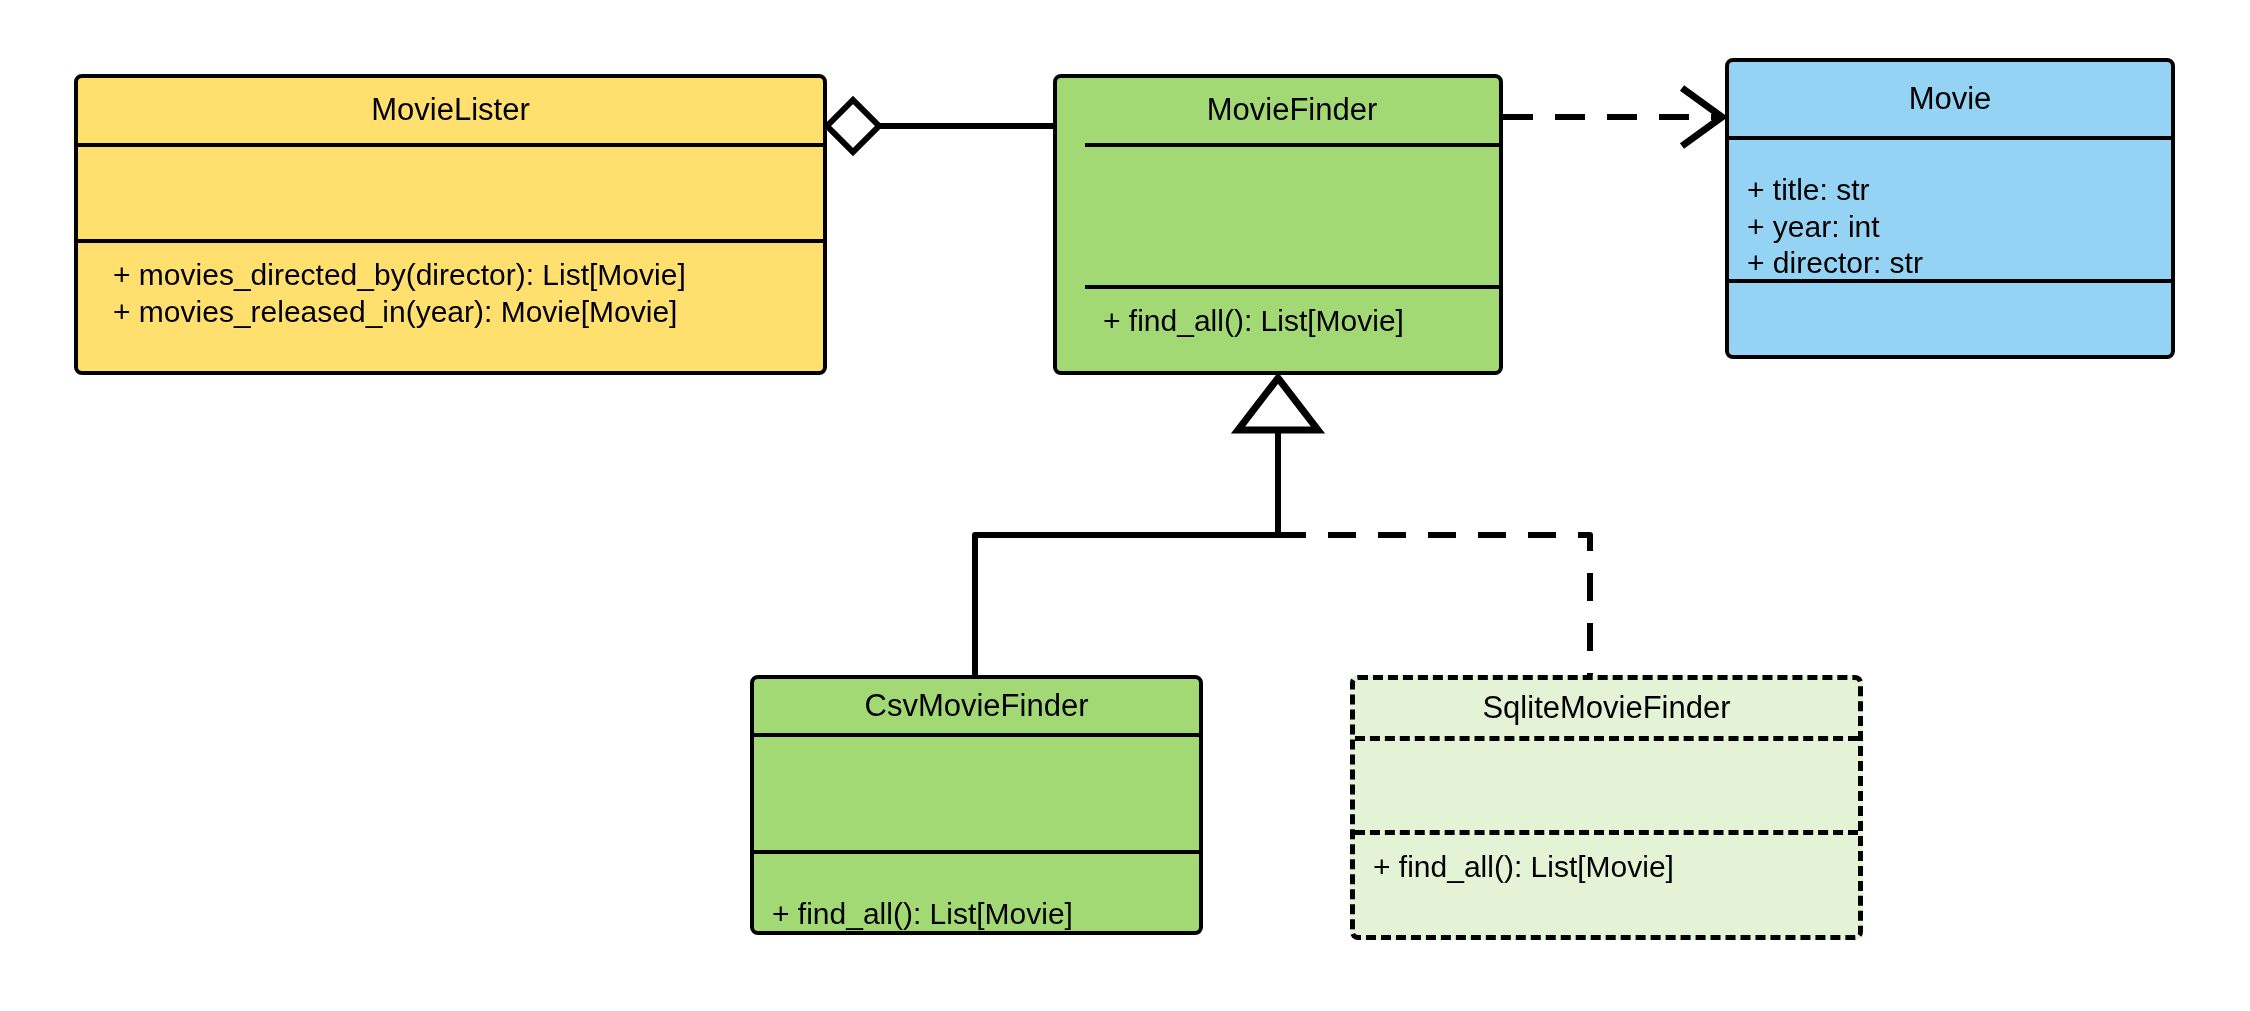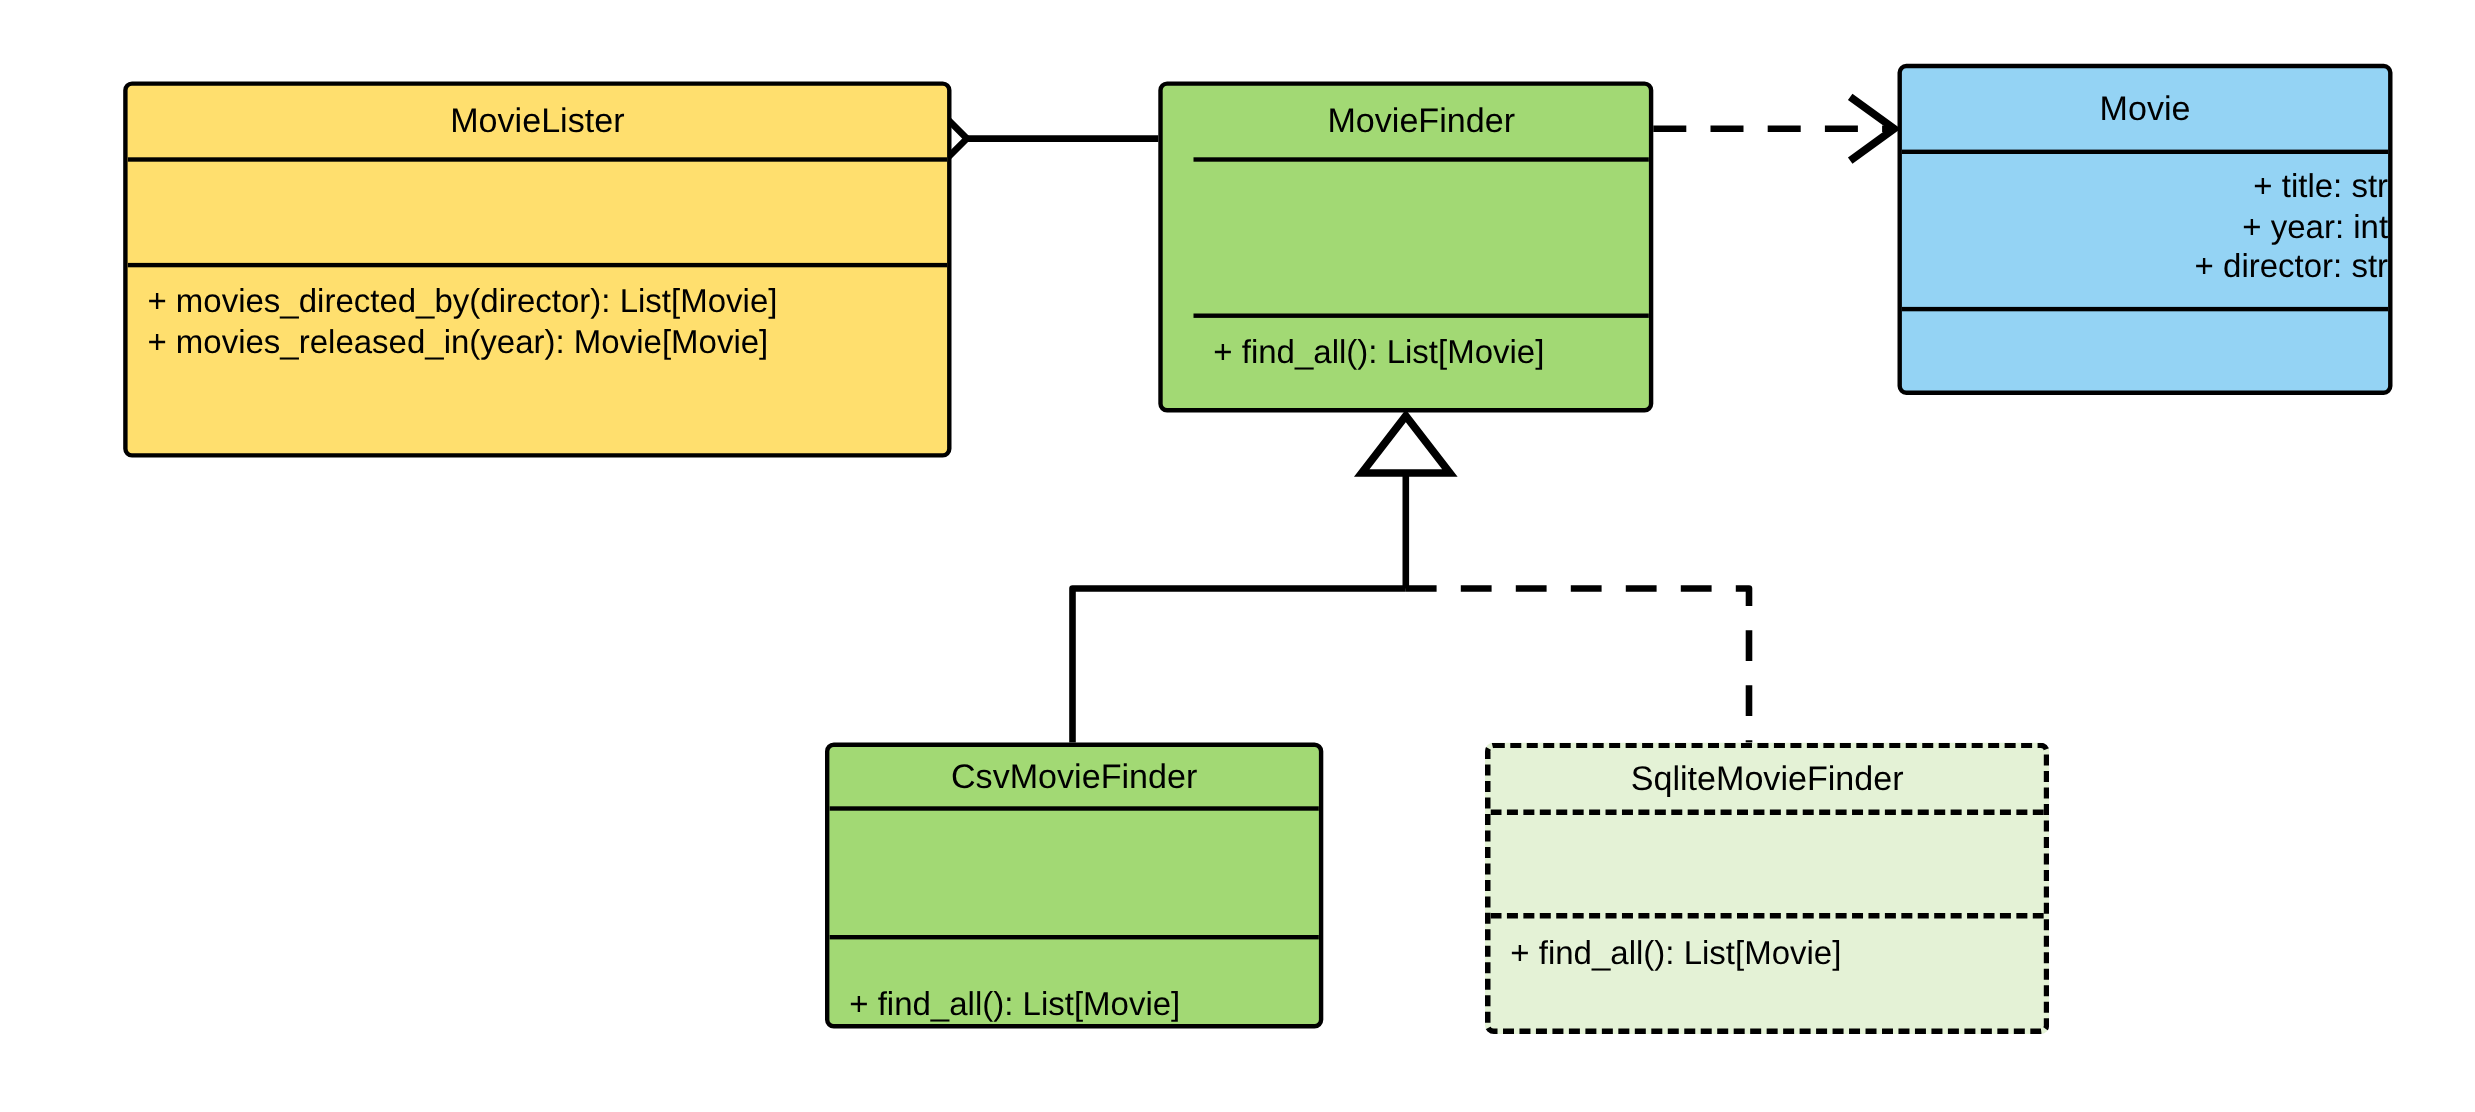--- a/index.html
+++ b/index.html
@@ -62,33 +62,33 @@
     text-align: center;
     white-space: nowrap;
   }
   .member {
     font-size: 30px;
     color: #000000;
     line-height: 1.22;
     white-space: nowrap;
     padding-left: 18px;
   }
-  .cmp-attrs.filled { padding-top: 12px; text-align: right; }
+  .cmp-attrs.filled { padding-top: 32px; }
   .cmp-ops.filled { padding-top: 14px; }
 
   
-  #cls-movielister   { left: 74px;   top: 74px;  width: 753px; height: 342px; margin-left: 38px; }
+  #cls-movielister   { left: 74px;   top: 74px;  width: 753px; height: 301px; }
   #cls-moviefinder   { left: 1053px; top: 74px;  width: 450px; height: 301px; padding-left: 28px; }
   #cls-movie         { left: 1725px; top: 58px;  width: 450px; height: 301px; }
   #cls-csvmoviefinder    { left: 750px;  top: 675px; width: 453px; height: 260px; }
   #cls-sqlitemoviefinder { left: 1350px; top: 675px; width: 513px; height: 265px; }
 
   #cls-movielister .cmp-title { height: 69px; }
   #cls-movielister .cmp-attrs { height: 96px; }
-  #cls-movielister .cmp-ops   { flex: 1 1 auto; }
+  #cls-movielister .cmp-ops   { flex: 1 1 auto; padding-left: 17px; }
 
   #cls-moviefinder .cmp-title { height: 69px; }
   #cls-moviefinder .cmp-attrs { height: 142px; }
   #cls-moviefinder .cmp-ops   { flex: 1 1 auto; }
 
   #cls-movie .cmp-title { height: 78px; }
   #cls-movie .cmp-attrs { height: 143px; }
   #cls-movie .cmp-ops   { flex: 1 1 auto; }
 
   #cls-csvmoviefinder .cmp-title { height: 61px; }

